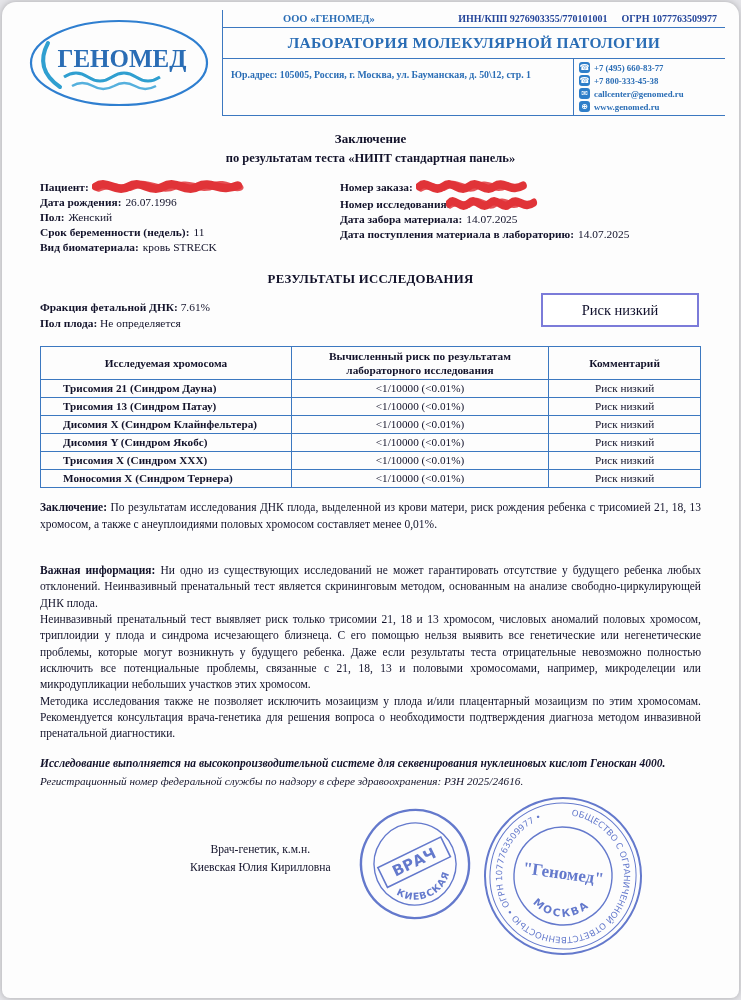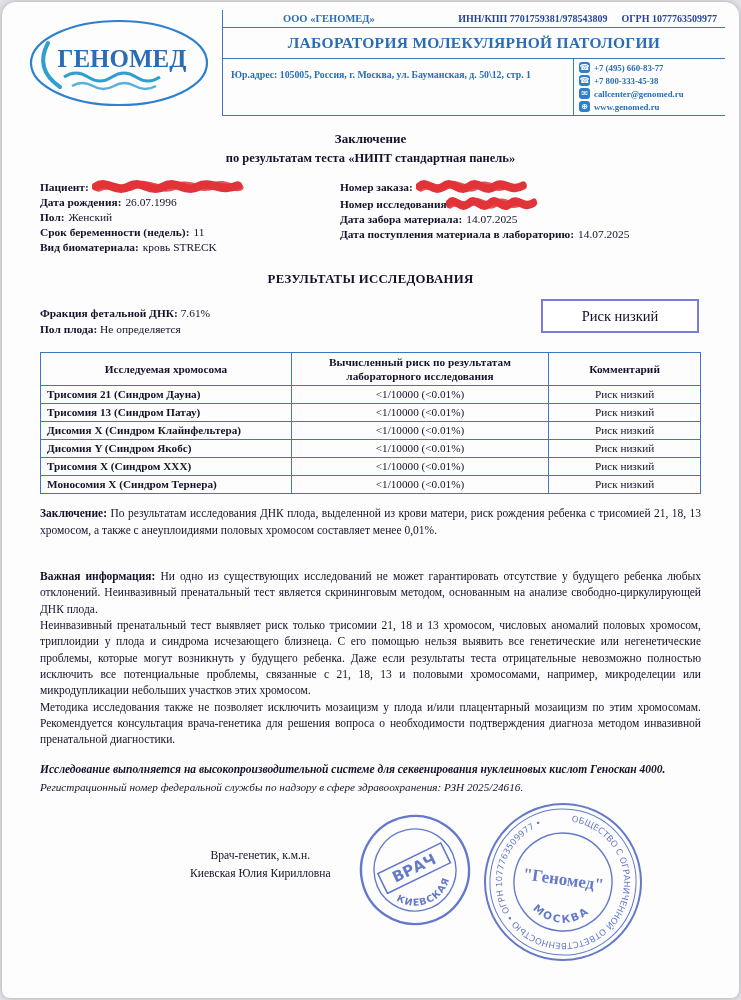--- a/index.html
+++ b/index.html
@@ -45,36 +45,36 @@
   .info-row { font-size: 11.4px; line-height: 15px; white-space: nowrap; }
   .info-row .lbl { font-weight: bold; text-align: right; }
   .info-row .val { margin-left: 4px; margin-top: 28px; }
   .scribble { display: inline-block; vertical-align: -4px; margin-left: 3px; }
   .scr-patient { width: 152px; height: 17px; }
   .scr-order  { width: 112px; height: 17px; }
   .scr-study  { width: 92px;  height: 17px; margin-left: -4px; }
 
   
   .section-title { text-align: center; font-weight: bold; font-size: 12.8px; margin-top: 17px; letter-spacing: .3px; }
-  .fraction-block { position: relative; margin-top: 18px; }
+  .fraction-block { position: relative; margin-top: 12px; }
   .fraction-row { font-size: 11.4px; line-height: 16px; }
   .fraction-row .lbl { font-weight: bold; }
   .risk-badge {
     position: absolute; right: 2px; top: -6px;
     width: 158px; height: 34px;
     border: 2px solid #7b7bd9;
     display: flex; align-items: center; justify-content: center;
     font-size: 14.5px; color: #10102c; background: #fff;
   }
 
   
   table.results { width: 100%; border-collapse: collapse; margin-top: 15px; }
   table.results th, table.results td { border: 1.3px solid #3c78c0; }
   table.results th { font-size: 11.3px; font-weight: bold; text-align: center; padding: 2px 6px; line-height: 1.25; }
-  table.results td { font-size: 11.2px; padding: 1px 6px; line-height: 15px; }
+  table.results td { font-size: 11.2px; padding: 1px 22px; line-height: 15px; }
   td.chrom { font-weight: bold; text-align: left; width: 38%; }
   td.risk  { text-align: center; width: 39%; }
   td.comment { text-align: center; width: 23%; }
 
   
   .para { font-size: 11.5px; line-height: 1.42; text-align: justify; }
   .conclusion { margin-top: 11px; }
   .important { margin-top: 30px; }
   .b { font-weight: bold; }
   .sysnote { margin-top: 14px; font-weight: bold; font-style: italic; }
@@ -99,21 +99,21 @@
         <path d="M22,26 Q8,52 34,70" fill="none" stroke="#2f9fd0" stroke-width="4" stroke-linecap="round"></path>
         <text x="96" y="50" text-anchor="middle" font-size="25" font-weight="bold" fill="#2a6db5" font-family="Liberation Serif, serif">ГЕНОМЕД</text>
         <path d="M38,60 q12,-8 24,0 q12,8 24,0 q12,-8 24,0 q12,8 24,0" fill="none" stroke="#2f9fd0" stroke-width="3"></path>
         <path d="M46,69 q10,-6 21,0 q10,6 21,0 q10,-6 21,0 q10,6 21,0" fill="none" stroke="#55b0dd" stroke-width="2.5"></path>
       </svg>
     </div>
     <div class="head-right">
       <div class="hrow1">
         <span class="company">ООО «ГЕНОМЕД»</span>
         <span class="reg-ids">
-          <span>ИНН/КПП 7701759381/978543809</span>
+          <span>ИНН/КПП 9276903355/770101001</span>
           <span>ОГРН 1077763509977</span>
         </span>
       </div>
       <div class="hrow2">ЛАБОРАТОРИЯ МОЛЕКУЛЯРНОЙ ПАТОЛОГИИ</div>
       <div class="hrow3">
         <div class="addr">Юр.адрес: 105005, Россия, г. Москва, ул. Бауманская, д. 50\12, стр. 1</div>
         <div class="contacts">
           <div class="contact-row">
             <span class="cicon">☎</span>
             <span>+7 (495) 660-83-77</span>

